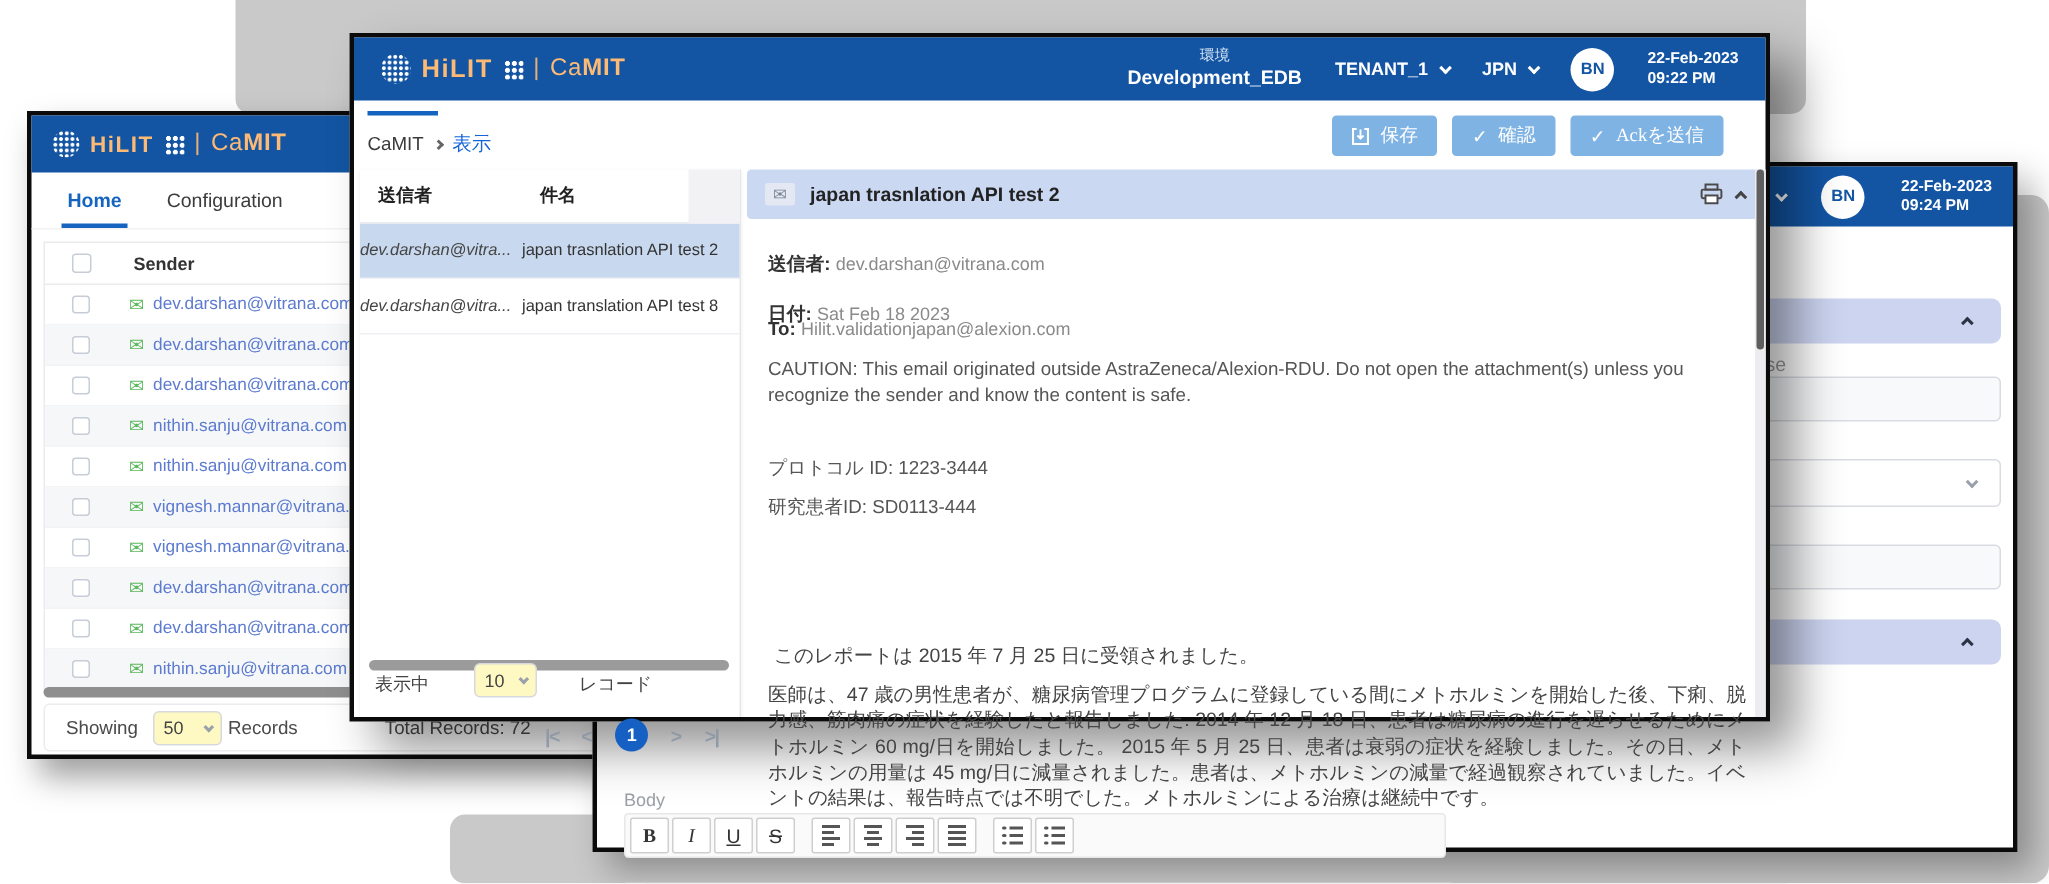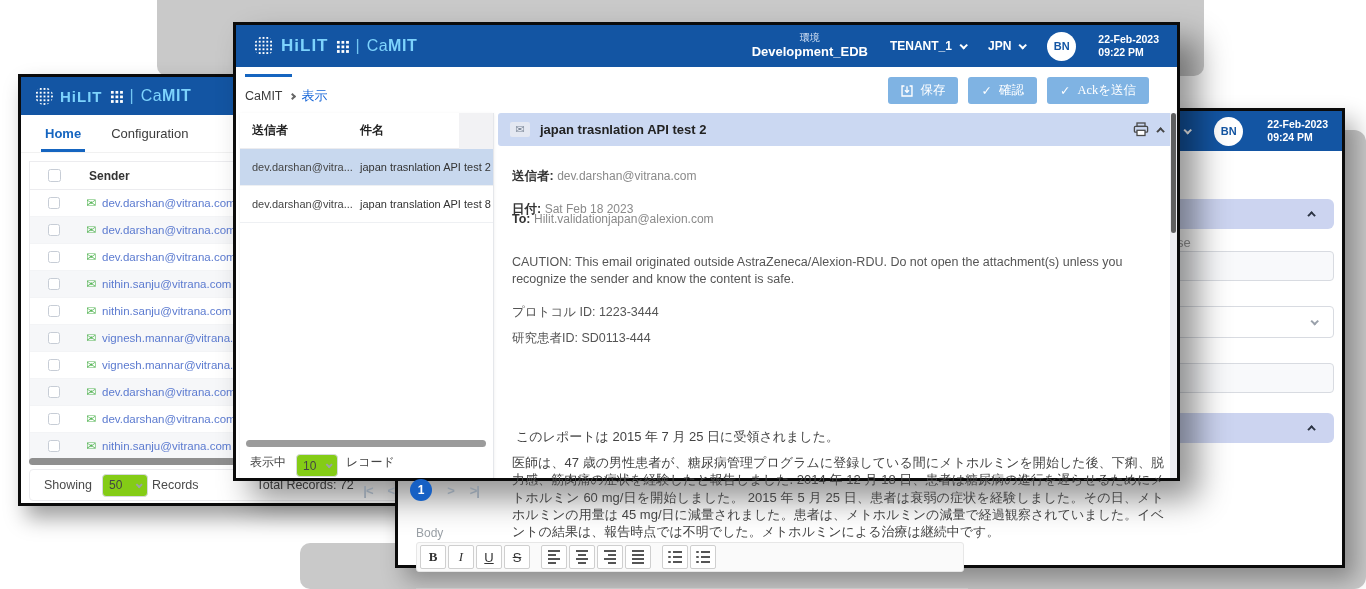--- a/index.html
+++ b/index.html
@@ -9,21 +9,21 @@
 
   
   .gray-band { position:absolute; background:#c9c9c9; }
   #band-top    { left:157px; top:0;     width:1047px; height:76px;  border-radius:0 0 10px 10px; }
   #band-bottom { left:300px; top:543px; width:900px;  height:46px;  border-radius:10px; }
   #band-right  { left:420px; top:130px; width:946px;  height:459px; border-radius:12px; }
 
   
   .win { position:absolute; background:#fff; border:3px solid #0b0b0b; }
   .bluebar { background:#1355a3; color:#fff; display:flex; align-items:center; }
-  .brand { display:flex; align-items:center; gap:7px; color:#7dd3fc; white-space:nowrap; }
+  .brand { display:flex; align-items:center; gap:7px; color:#fdba74; white-space:nowrap; }
   .globe { width:20px; height:20px; border-radius:50%;
            background:radial-gradient(circle,#fff 1.1px,transparent 1.45px) 0 0/3.8px 3.8px; }
   .dots9 { width:13px; height:13px;
            background:radial-gradient(circle,#fff 1.5px,transparent 1.8px) 0 0/4.6px 4.6px; }
   .brand .nm { font-size:17px; font-weight:bold; letter-spacing:1px; }
   .brand .sep { font-weight:300; opacity:.9; font-size:16px; }
   .brand .pd  { font-size:16px; letter-spacing:.5px; }
   .brand .pd b{ font-weight:bold; }
   .chev { display:inline-block; width:6px; height:6px; border-right:2px solid currentColor;
           border-bottom:2px solid currentColor; transform:rotate(45deg) translateY(-1px); }
@@ -49,21 +49,21 @@
   .lrow { height:27px; display:flex; align-items:center; border-bottom:1px solid #f3f4f6; background:#fff; }
   .lrow.alt { background:#f6f7f9; }
   .lrow .cb { margin-left:18px; width:12px; height:12px; }
   .lrow .env { margin-left:26px; color:#5cb85c; font-size:12px; line-height:1; }
   .lrow .mail { margin-left:6px; font-size:11.5px; color:#5c7bd0; }
   #lw-hscroll { position:absolute; left:8px; top:381px; width:494px; height:7px; background:#8f8f8f; border-radius:4px; }
   #lw-footer { position:absolute; left:8px; right:8px; top:392px; height:32px; border:1px solid #ececef; border-radius:4px;
                display:flex; align-items:center; font-size:12.5px; color:#4a4a4a; background:#fff; }
   #lw-footer .lbl1 { margin-left:14px; }
   .mini-select { display:inline-flex; align-items:center; justify-content:space-between; border:1px solid #d6d9de;
-                 border-radius:4px; height:23px; padding:0 6px; font-size:12px; color:#444; background:#84cc16; gap:6px; }
+                 border-radius:4px; height:23px; padding:0 6px; font-size:12px; color:#444; background:#fef9c3; gap:6px; }
   .mini-select .chev { width:5px; height:5px; border-color:#9aa1ab; }
   #lw-footer .mini-select { margin-left:10px; width:46px; }
   #lw-footer .lbl2 { margin-left:4px; }
   #lw-footer .total { margin-left:58px; }
 
   
   #win-right { left:395px; top:108px; width:950px; height:460px; z-index:10;
                box-shadow:10px 12px 22px rgba(0,0,0,.32); }
   #rw-header { height:40px; justify-content:flex-end; gap:24px; padding-right:14px; }
   #rw-header .lang { font-size:12px; font-weight:bold; display:flex; align-items:center; gap:7px; }
@@ -112,45 +112,45 @@
              display:flex; align-items:center; gap:7px; padding:0 13px; }
   
   #fw-list { position:absolute; left:4px; top:88px; width:254px; height:365px; border-right:1px solid #e5e7eb;
              box-shadow:0 1px 3px rgba(0,0,0,.08); background:#fff; }
   #fw-lhead { height:36px; display:flex; align-items:center; border-bottom:1px solid #ececef; position:relative; }
   #fw-lhead .h1 { margin-left:12px; width:108px; font-size:12px; font-weight:bold; color:#222; }
   #fw-lhead .h2 { font-size:12px; font-weight:bold; color:#222; }
   #fw-lhead .hx { position:absolute; right:0; top:0; width:34px; height:36px; background:#f2f2f4; }
   .mrow { height:37px; display:flex; align-items:center; border-bottom:1px solid #eef0f3; }
   .mrow.sel { background:#c8d8ee; }
-  .mrow .c1 { margin-left:12px; width:108px; font-size:11px; color:#454545; }
+  .mrow .c1 { margin-left:0; width:108px; font-size:11px; color:#454545;font-style:italic; }
   .mrow .c2 { font-size:11px; color:#333; }
   #fw-list-hscroll { position:absolute; left:6px; top:327px; width:240px; height:7px; background:#9b9b9b; border-radius:4px; }
-  #fw-list-foot1 { position:absolute; left:10px; top:341px; display:flex; align-items:flex-start; font-size:12px; color:#444; }
+  #fw-list-foot1 { position:absolute; left:10px; top:329px; display:flex; align-items:flex-end; font-size:12px; color:#444;gap:20px; }
   #fw-list-foot1 .mini-select { margin-left:10px; width:42px; }
   #fw-list-foot1 .rec { margin-left:8px; }
   #fw-pager { position:absolute; right:14px; top:366px; display:flex; align-items:center; gap:15px;
               color:#8f9aa6; font-size:13px; font-weight:bold; }
   #fw-pager .pg { width:22px; height:22px; border-radius:50%; background:#1660c4; color:#fff; font-size:12px;
                   display:flex; align-items:center; justify-content:center; }
   
   #fw-content { position:absolute; left:262px; top:88px; width:679px; height:365px; background:#fff; }
   #fw-chead { height:33px; background:#cbd8f2; border-radius:3px; display:flex; align-items:center; padding:0 12px; gap:10px; }
   #fw-chead .envbox { width:20px; height:15px; background:#e4e8f2; border-radius:2px; color:#7b8696; font-size:11px;
                       display:flex; align-items:center; justify-content:center; }
   #fw-chead .subj { font-size:13px; font-weight:bold; color:#222; flex:1; }
   #fw-chead .chev { border-color:#444; }
   #fw-vscroll { position:absolute; right:0; top:0; width:7px; height:365px; background:#ededf1; }
   #fw-vscroll .thumb { position:absolute; left:1px; top:0; width:5px; height:120px; background:#5f5f5f; border-radius:3px; }
   #fw-mailbody { position:absolute; left:14px; right:22px; top:33px; bottom:0; font-size:12.5px; color:#555; }
   .meta { position:absolute; left:0; white-space:nowrap; }
   .meta b { color:#333; font-size:12.5px; }
   .meta span { color:#8a8a8a; font-size:12px; }
   #m-from { top:22px;text-align:center; } #m-date { top:55px; } #m-to { top:66px; }
-  #m-caution { position:absolute; left:0; top:108px; width:640px; line-height:1.38; color:#555; }
+  #m-caution { position:absolute; left:0; top:92px; width:640px; line-height:1.38; color:#555; }
   #m-protocol { position:absolute; left:0; top:158px; }
   #m-patient  { position:absolute; left:0; top:184px; }
   #m-received { position:absolute; left:4px; top:282px; font-size:13px; color:#444; }
   #m-para { position:absolute; left:0; top:308px; width:652px; font-size:13px; color:#444;
             line-height:1.33; text-align:justify; }
   .printer { display:inline-flex; }
 </style>
 </head>
 <body>
 

